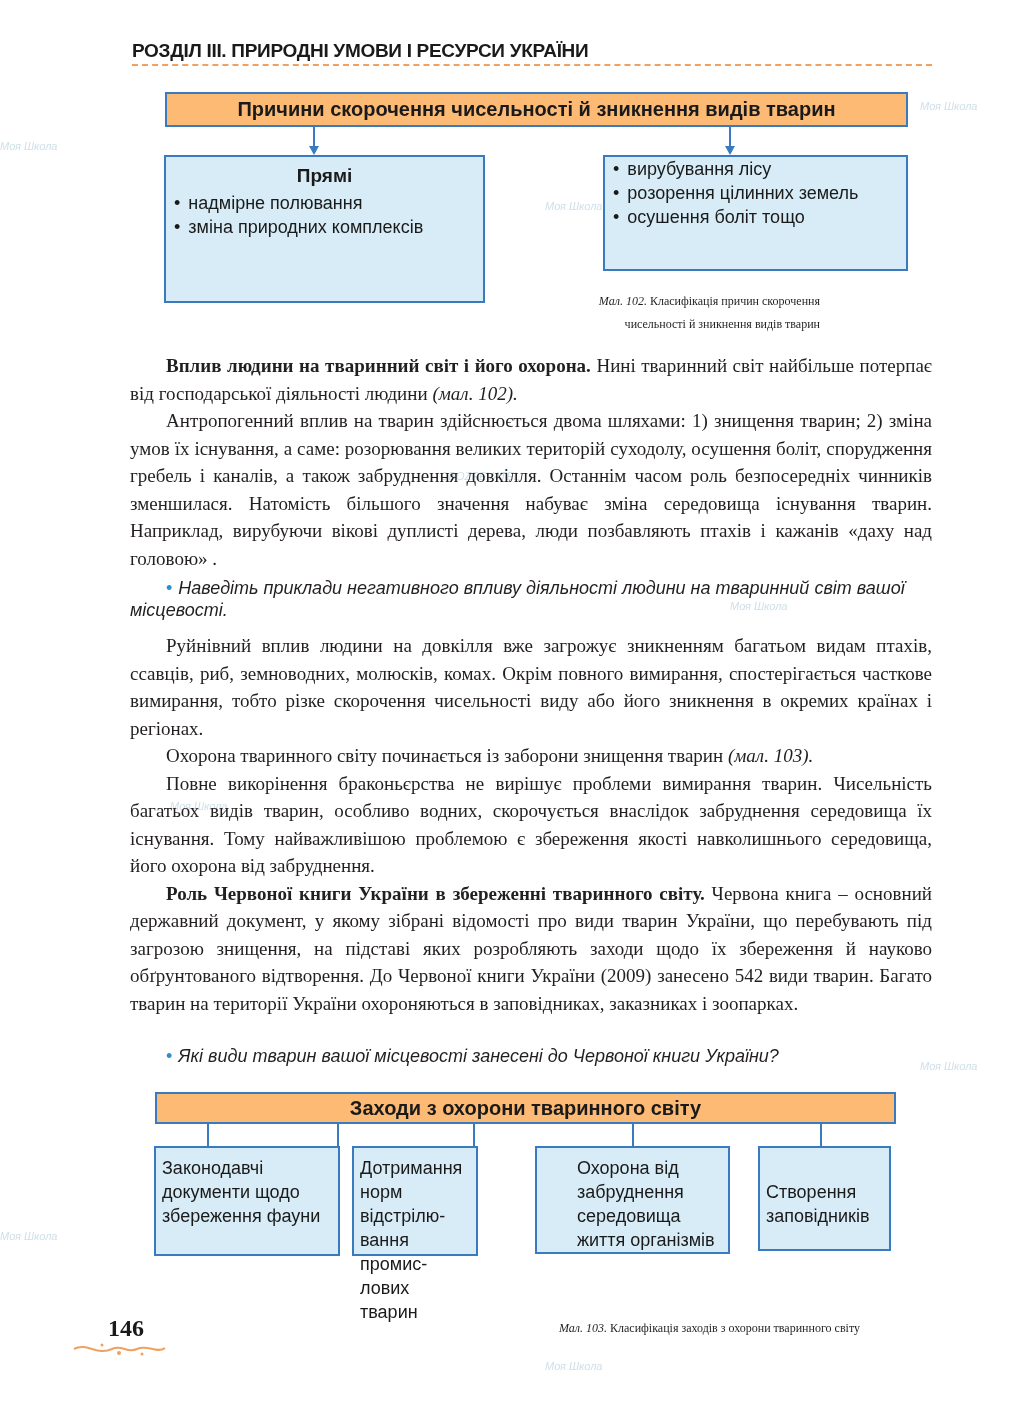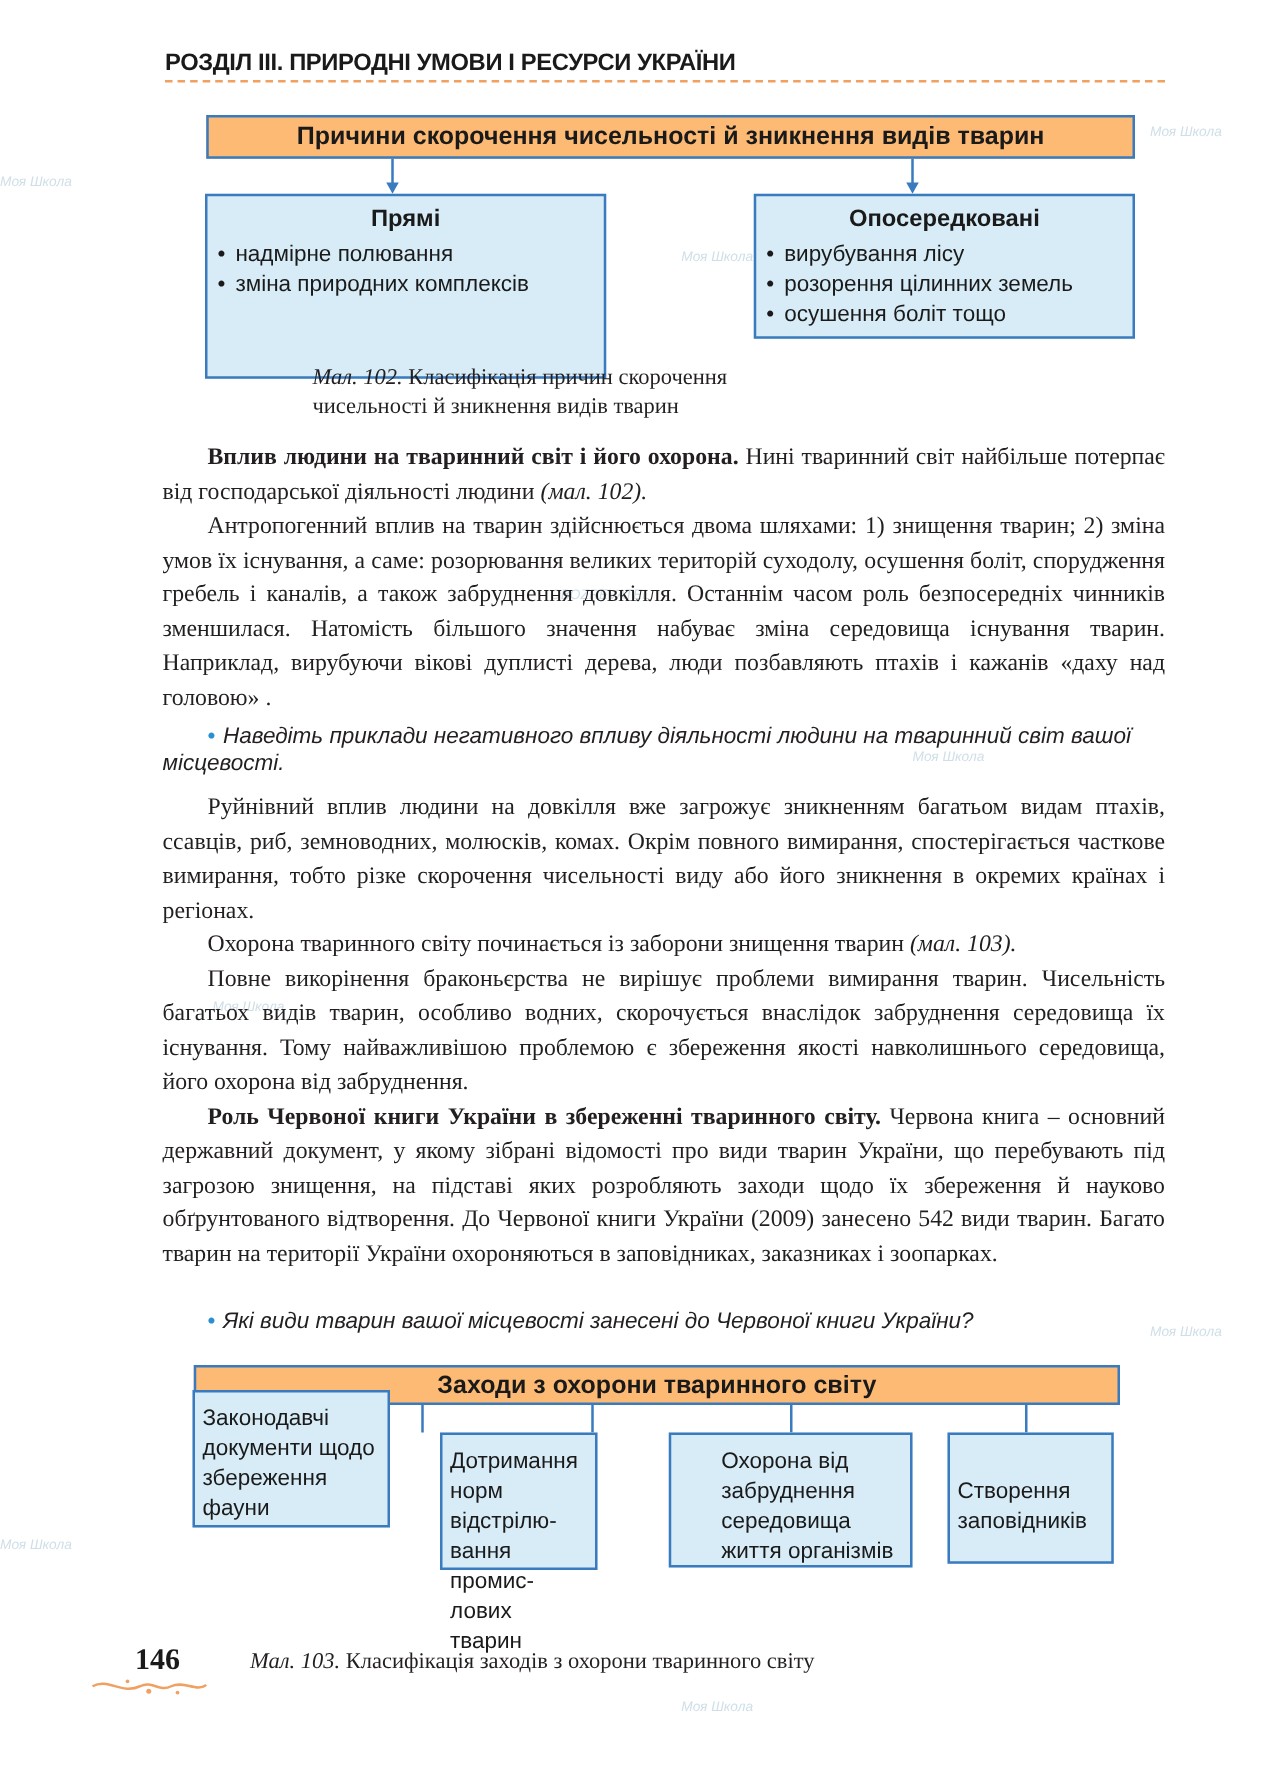--- a/index.html
+++ b/index.html
@@ -15,21 +15,21 @@
                 font-family: "Liberation Sans", sans-serif; font-weight: bold; color: #1a1a1a;
                 text-align: center; box-sizing: border-box; }
   .diag-box { position: absolute; background: #d7ecf7; border: 2px solid #3a7bbf;
               font-family: "Liberation Sans", sans-serif; color: #1a1a1a; box-sizing: border-box; }
   .vline { position: absolute; width: 2px; background: #3a7bbf; }
   .arrowhead { position: absolute; width: 0; height: 0; border-left: 5px solid transparent;
                border-right: 5px solid transparent; border-top: 9px solid #3a7bbf; }
   .box-head { font-weight: bold; text-align: center; font-size: 19px; margin-top: 8px; margin-bottom: 4px; }
   .bullet-list { list-style: none; margin: 0; padding: 0 0 0 8px; font-size: 18px; line-height: 24px; }
   .bullet-list li::before { content: "•"; margin-right: 8px; }
-  .caption { position: absolute; font-family: "Liberation Serif", serif; font-size: 18px; text-align: left; color: #231f20; }
+  .caption { position: absolute; font-family: "Liberation Serif", serif; font-size: 12px; text-align: right; color: #231f20; }
   .caption i { font-style: italic; }
   .body-text { position: absolute; left: 130px; width: 802px; font-size: 19px; line-height: 27.5px;
                text-align: justify; color: #231f20; }
   .body-text p { margin: 0; text-indent: 36px; }
   .body-text b { font-weight: bold; }
   .question { position: absolute; left: 130px; width: 802px; font-family: Liberation Sans, sans-serif;
               font-style: italic; font-size: 18px; line-height: 22px; color: #231f20; }
   .question .dot { color: #2a8fd0; font-style: normal; margin-left: 36px; margin-right: 6px; }
   .mb-box { font-size: 18px; line-height: 24px; padding: 8px 6px 6px 6px; }
   .page-num { position: absolute; left: 108px; top: 1315px; font-family: "Liberation Serif", serif;
@@ -64,21 +64,20 @@
 
   <div class="diag-box" style="left:164px;top:155px;width:321px;height:148px;">
     <div class="box-head">Прямі</div>
     <ul class="bullet-list">
       <li>надмірне полювання</li>
       <li>зміна природних комплексів</li>
     </ul>
   </div>
 
   <div class="diag-box" style="left:603px;top:155px;width:305px;height:116px;">
-    <div class="box-head">Опосередковані</div>
     <ul class="bullet-list">
       <li>вирубування лісу</li>
       <li>розорення цілинних земель</li>
       <li>осушення боліт тощо</li>
     </ul>
   </div>
 
   <div class="caption" style="left:250px;top:290px;width:570px;line-height:23px;">
     <i>Мал. 102.</i>
     <span>Класифікація причин скорочення</span><br>
@@ -107,21 +106,21 @@
 </div>
 
 <div>
   <div class="diag-title" style="left:155px;top:1092px;width:741px;height:32px;font-size:20px;line-height:28px;">Заходи з охорони тваринного світу</div>
   <div class="vline" style="left:207px;top:1124px;height:22px;"></div>
   <div class="vline" style="left:337px;top:1124px;height:22px;"></div>
   <div class="vline" style="left:473px;top:1124px;height:22px;"></div>
   <div class="vline" style="left:632px;top:1124px;height:22px;"></div>
   <div class="vline" style="left:820px;top:1124px;height:22px;"></div>
 
-  <div class="diag-box mb-box" style="left:154px;top:1112px;width:158px;height:110px;">Законодавчі документи щодо збереження фауни</div>
+  <div class="diag-box mb-box" style="left:154px;top:1146px;width:186px;height:110px;">Законодавчі документи щодо збереження фауни</div>
   <div class="diag-box mb-box" style="left:352px;top:1146px;width:126px;height:110px;">Дотримання норм відстрілю-вання промис-лових тварин</div>
   <div class="diag-box mb-box" style="left:535px;top:1146px;width:195px;height:108px;padding-left:40px;">Охорона від забруднення середовища життя організмів</div>
   <div class="diag-box mb-box" style="left:758px;top:1146px;width:133px;height:105px;padding-top:32px;">Створення заповідників</div>
 
   <div class="caption" style="left:200px;top:1273px;width:660px;line-height:22px;margin-top:44px;">
     <i>Мал. 103.</i>
     <span>Класифікація заходів з охорони тваринного світу</span>
   </div>
 </div>
 

